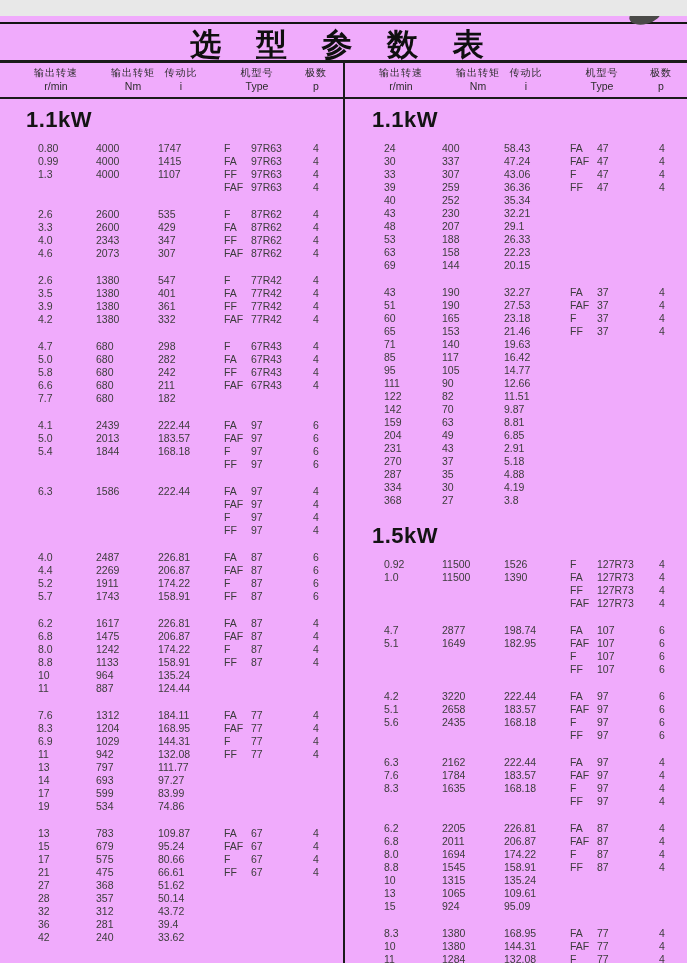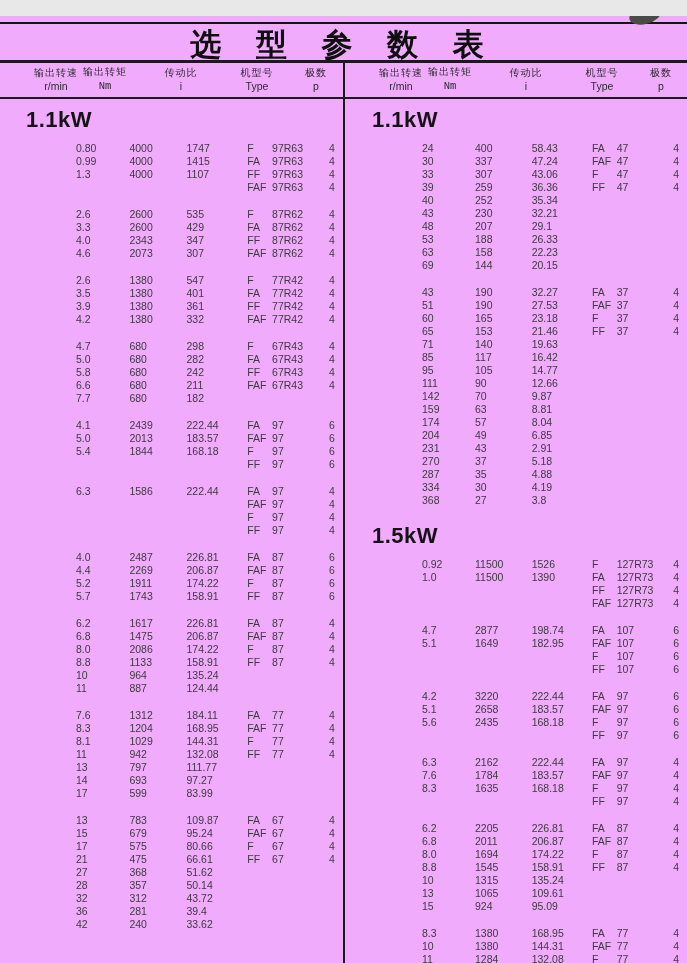--- a/index.html
+++ b/index.html
@@ -22,36 +22,36 @@
   .title-underline{position:absolute;top:44px;left:0;width:100%;height:3px;background:#1b1b1b;}
   .header-underline{position:absolute;top:81px;left:0;width:100%;height:2px;background:#1b1b1b;}
   .vdivider{position:absolute;top:46px;bottom:0;left:343px;width:2px;background:#1b1b1b;}
 
   .hhalf{position:absolute;top:50px;height:30px;width:343px;left:0;}
   .hhalf.right{left:345px;}
   .hcell{position:absolute;top:0;text-align:center;}
   .hzh{display:block;font-size:10px;line-height:14px;color:#2c2c2c;letter-spacing:1px;}
   .hunit{display:block;font-size:10.5px;line-height:13px;color:#2c2c2c;}
   .h1{left:18px;width:76px;}
-  .h2{left:68px;width:74px;font-family:Liberation Mono, monospace;}
+  .h2{left:96px;width:74px;}
   .h3{left:152px;width:58px;}
   .h4{left:224px;width:66px;}
   .h5{left:294px;width:44px;}
 
   .colwrap{position:absolute;top:85px;overflow:hidden;bottom:0;}
   .colwrap.left{left:0;width:343px;}
   .colwrap.right{left:346px;width:341px;}
 
   .power-heading{
     font-size:22px;font-weight:bold;color:#141414;
     margin:6px 0 9px 26px;letter-spacing:0.5px;
   }
   .colwrap .power-heading + .power-heading,
   .colwrap .block + .power-heading{margin-top:16px;}
-  .block{margin-bottom:14px;padding-left:38px;}
+  .block{margin-bottom:14px;}
   .row{display:flex;height:13px;line-height:13px;font-size:10.5px;white-space:nowrap;}
   .cell{display:block;overflow:hidden;}
   .c-speed{width:58px;margin-left:38px;}
   .c-torque{width:62px;}
   .c-ratio{width:66px;}
   .c-prefix{width:27px;}
   .c-size{width:53px;}
   .c-poles{width:24px;text-align:center;}
   .scan-smudge{position:absolute;left:46px;bottom:3px;width:150px;height:3px;background:#e2e1de;border-radius:2px;}
 </style>
@@ -375,21 +375,21 @@
         <div class="row">
           <span class="cell c-speed">6.8</span>
           <span class="cell c-torque">1475</span>
           <span class="cell c-ratio">206.87</span>
           <span class="cell c-prefix">FAF</span>
           <span class="cell c-size">87</span>
           <span class="cell c-poles">4</span>
         </div>
         <div class="row">
           <span class="cell c-speed">8.0</span>
-          <span class="cell c-torque">2086</span>
+          <span class="cell c-torque">1242</span>
           <span class="cell c-ratio">174.22</span>
           <span class="cell c-prefix">F</span>
           <span class="cell c-size">87</span>
           <span class="cell c-poles">4</span>
         </div>
         <div class="row">
           <span class="cell c-speed">8.8</span>
           <span class="cell c-torque">1133</span>
           <span class="cell c-ratio">158.91</span>
           <span class="cell c-prefix">FF</span>
@@ -424,21 +424,21 @@
         </div>
         <div class="row">
           <span class="cell c-speed">8.3</span>
           <span class="cell c-torque">1204</span>
           <span class="cell c-ratio">168.95</span>
           <span class="cell c-prefix">FAF</span>
           <span class="cell c-size">77</span>
           <span class="cell c-poles">4</span>
         </div>
         <div class="row">
-          <span class="cell c-speed">8.1</span>
+          <span class="cell c-speed">6.9</span>
           <span class="cell c-torque">1029</span>
           <span class="cell c-ratio">144.31</span>
           <span class="cell c-prefix">F</span>
           <span class="cell c-size">77</span>
           <span class="cell c-poles">4</span>
         </div>
         <div class="row">
           <span class="cell c-speed">11</span>
           <span class="cell c-torque">942</span>
           <span class="cell c-ratio">132.08</span>
@@ -463,20 +463,28 @@
           <span class="cell c-poles"></span>
         </div>
         <div class="row">
           <span class="cell c-speed">17</span>
           <span class="cell c-torque">599</span>
           <span class="cell c-ratio">83.99</span>
           <span class="cell c-prefix"></span>
           <span class="cell c-size"></span>
           <span class="cell c-poles"></span>
         </div>
+        <div class="row">
+          <span class="cell c-speed">19</span>
+          <span class="cell c-torque">534</span>
+          <span class="cell c-ratio">74.86</span>
+          <span class="cell c-prefix"></span>
+          <span class="cell c-size"></span>
+          <span class="cell c-poles"></span>
+        </div>
       </div>
       <div class="block">
         <div class="row">
           <span class="cell c-speed">13</span>
           <span class="cell c-torque">783</span>
           <span class="cell c-ratio">109.87</span>
           <span class="cell c-prefix">FA</span>
           <span class="cell c-size">67</span>
           <span class="cell c-poles">4</span>
         </div>
@@ -689,44 +697,44 @@
         </div>
         <div class="row">
           <span class="cell c-speed">111</span>
           <span class="cell c-torque">90</span>
           <span class="cell c-ratio">12.66</span>
           <span class="cell c-prefix"></span>
           <span class="cell c-size"></span>
           <span class="cell c-poles"></span>
         </div>
         <div class="row">
+          <span class="cell c-speed">122</span>
+          <span class="cell c-torque">82</span>
+          <span class="cell c-ratio">11.51</span>
+          <span class="cell c-prefix"></span>
+          <span class="cell c-size"></span>
+          <span class="cell c-poles"></span>
+        </div>
+        <div class="row">
           <span class="cell c-speed">142</span>
           <span class="cell c-torque">70</span>
           <span class="cell c-ratio">9.87</span>
           <span class="cell c-prefix"></span>
           <span class="cell c-size"></span>
           <span class="cell c-poles"></span>
         </div>
         <div class="row">
           <span class="cell c-speed">159</span>
           <span class="cell c-torque">63</span>
           <span class="cell c-ratio">8.81</span>
           <span class="cell c-prefix"></span>
           <span class="cell c-size"></span>
           <span class="cell c-poles"></span>
         </div>
         <div class="row">
-          <span class="cell c-speed">174</span>
-          <span class="cell c-torque">57</span>
-          <span class="cell c-ratio">8.04</span>
-          <span class="cell c-prefix"></span>
-          <span class="cell c-size"></span>
-          <span class="cell c-poles"></span>
-        </div>
-        <div class="row">
           <span class="cell c-speed">204</span>
           <span class="cell c-torque">49</span>
           <span class="cell c-ratio">6.85</span>
           <span class="cell c-prefix"></span>
           <span class="cell c-size"></span>
           <span class="cell c-poles"></span>
         </div>
         <div class="row">
           <span class="cell c-speed">231</span>
           <span class="cell c-torque">43</span>

